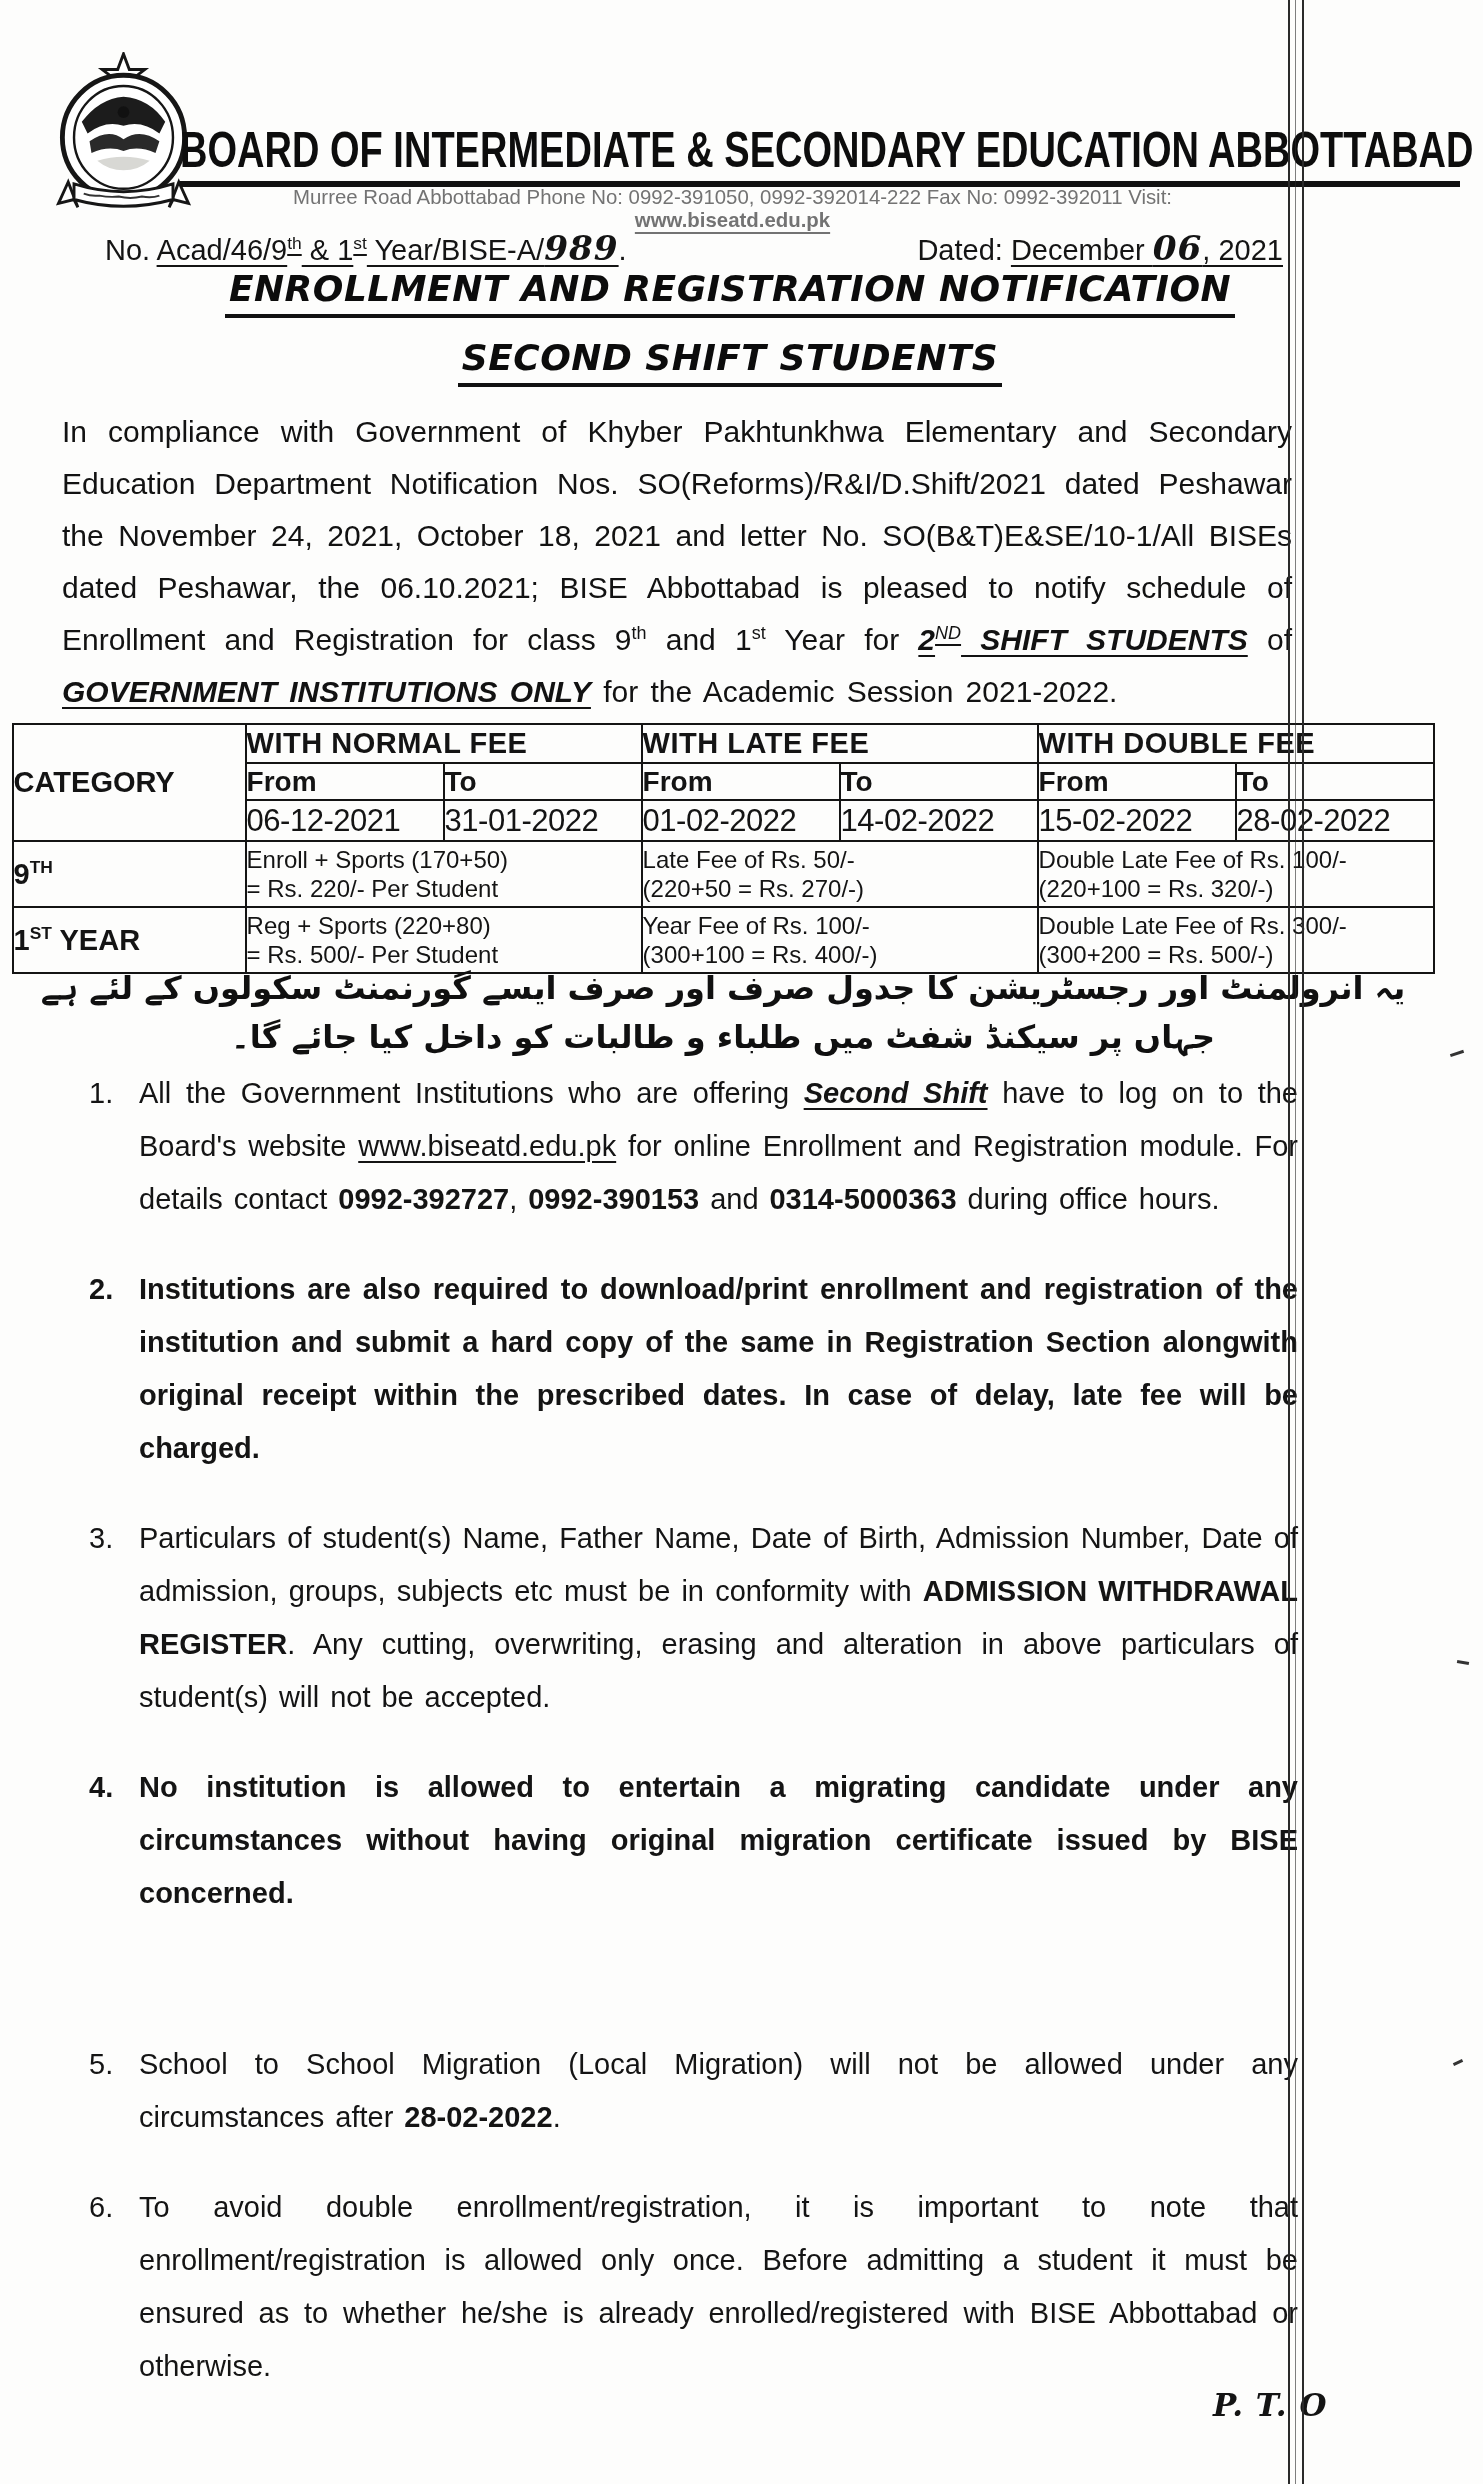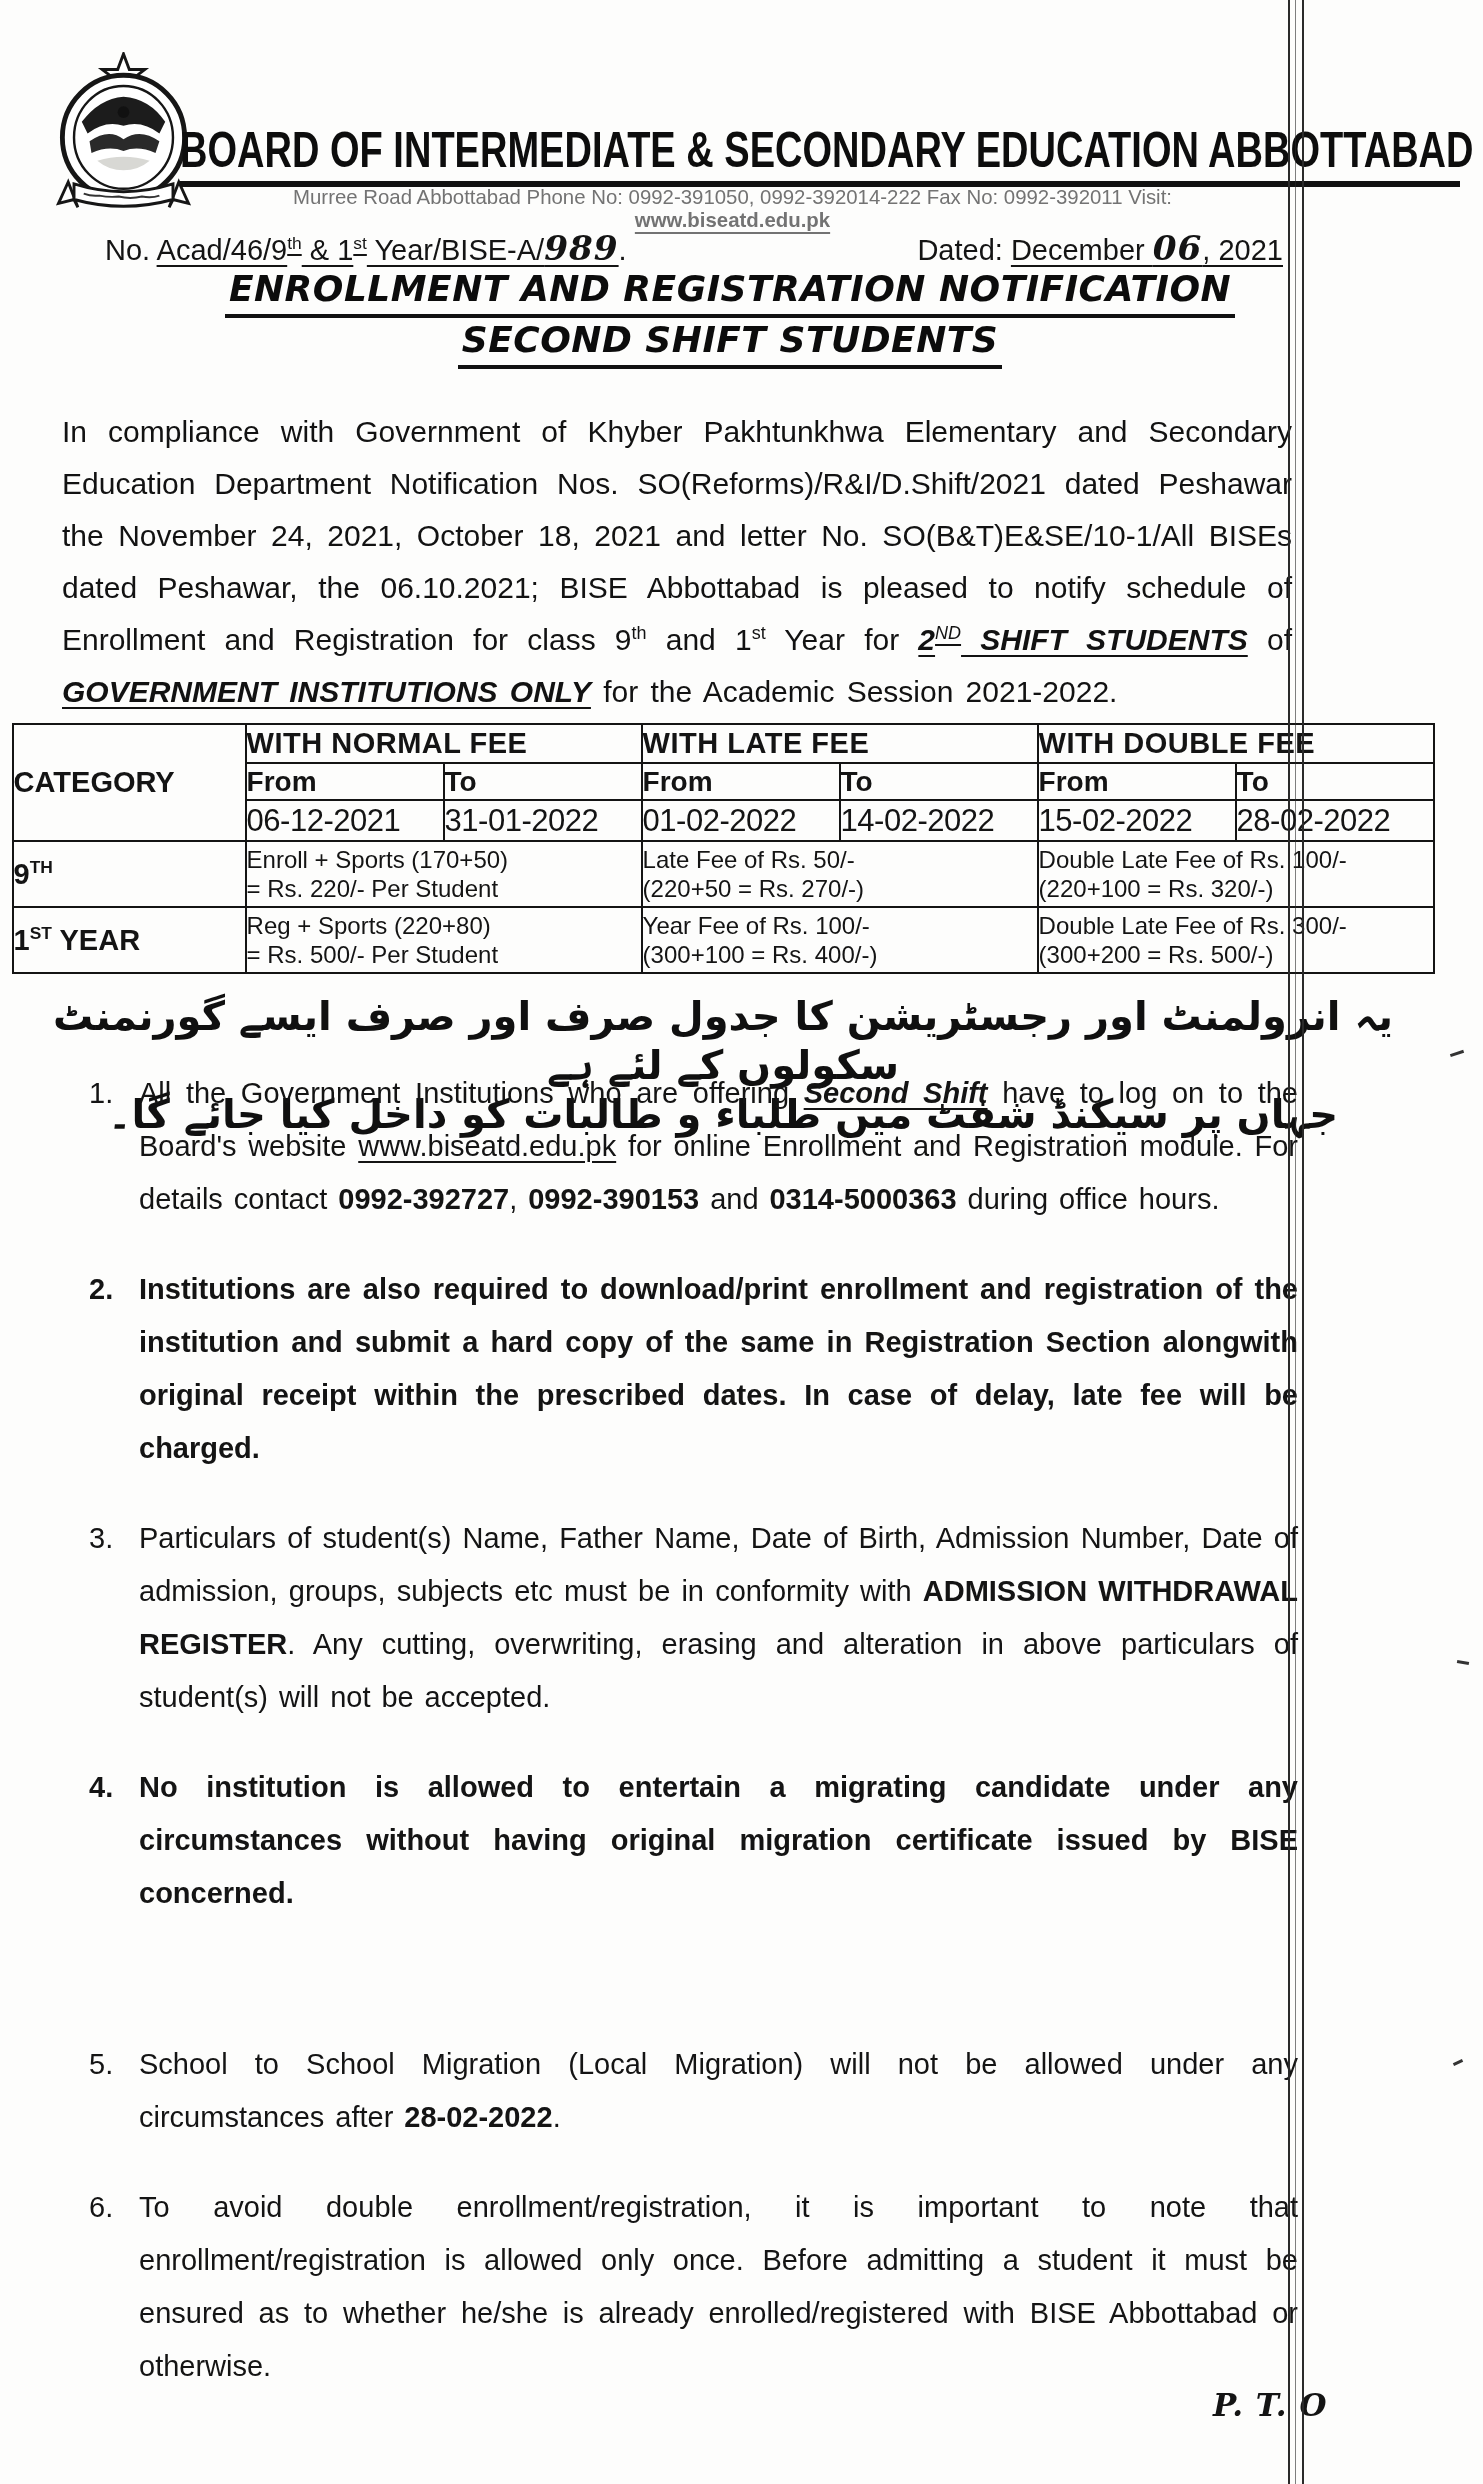--- a/index.html
+++ b/index.html
@@ -22,39 +22,39 @@
   .header-rule{left:180px;top:181px;width:1280px;height:5.8px;background:#111;}
   .address-line{left:194px;top:186px;width:1077px;text-align:center;font-size:20.4px;color:#737373;}
   .ref-line{left:105px;top:228px;font-size:29px;}
   .date-line{top:228px;right:201px;font-size:29px;}
   
   .doc-title-wrap{left:0;top:268px;width:1460px;text-align:center;}
   .doc-title{
     display:inline-block;font-family:"DejaVu Sans",sans-serif;font-weight:bold;font-style:italic;
     font-size:36px;letter-spacing:0.5px;border-bottom:4.9px solid #111;padding:0 3.9px 4.9px 3.9px;color:#0c0c0c;
   }
-  .doc-subtitle{margin-top:1px;}
+  .doc-subtitle{margin-top:19px;}
   
   .intro{
     left:62px;top:406px;width:1230px;font-size:30px;line-height:52px;
     text-align:justify;word-spacing:3.9px;color:#121212;
   }
   
   .fee-table-wrap{left:11.6px;top:723px;}
   table.fee{border-collapse:collapse;table-layout:fixed;width:1421px;background:transparent;}
   table.fee td{border:2.9px solid #141414;vertical-align:middle;padding:0;overflow:hidden;}
   td.cat-head{font-weight:bold;font-size:29px;}
   td.group-head{font-weight:bold;font-size:29px;height:37px;letter-spacing:0.5px;}
   td.fromto{font-weight:bold;font-size:28px;height:35px;}
   td.datecell{font-weight:normal;font-size:31px;height:39px;letter-spacing:-0.5px;}
   td.catcell{font-weight:bold;font-size:29px;}
   td.feecell{font-size:24px;line-height:29px;height:64px;}
   
-  .urdu{left:39px;top:992px;width:1368px;text-align:center;direction:rtl;
-    font-family:"DejaVu Sans",sans-serif;font-weight:bold;font-size:40px;line-height:49px;color:#101010;}
+  .urdu{left:39px;top:964px;width:1368px;text-align:center;direction:rtl;
+    font-family:"DejaVu Sans",sans-serif;font-weight:bold;font-size:32px;line-height:49px;color:#101010;}
   
   .num-list{left:89px;top:1067px;width:1209px;}
   .item{display:flex;margin-top:37px;}
   .item:first-child{margin-top:0;}
   .item-5{margin-top:118px;}
   .item .num{width:50px;flex:0 0 50px;font-size:29px;line-height:53px;}
   .item .txt{flex:1;font-size:29px;line-height:53px;text-align:justify;word-spacing:2.9px;}
   .item-2 .txt,.item-4 .txt{font-weight:bold;}
   .item-2 .num,.item-4 .num{font-weight:bold;}
   

